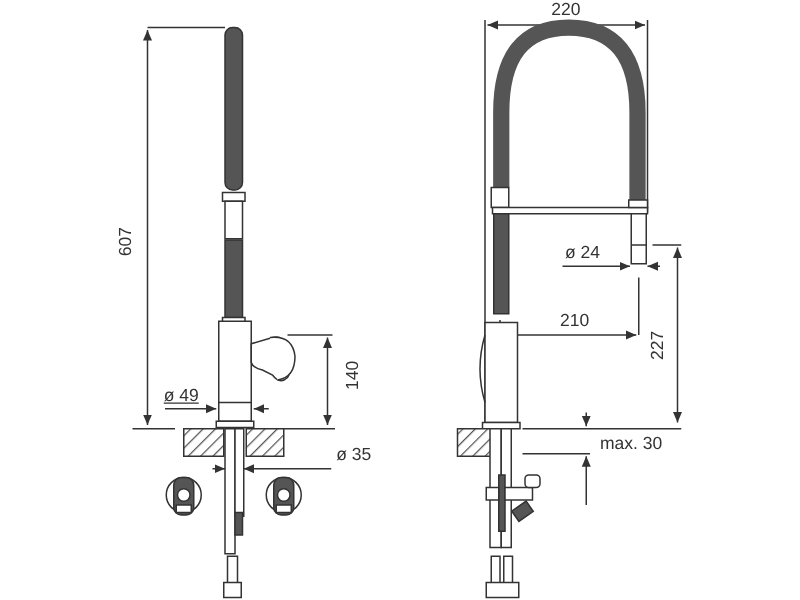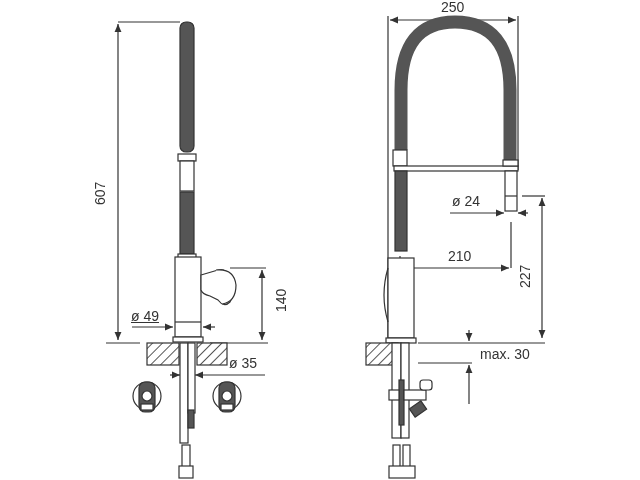--- a/index.html
+++ b/index.html
@@ -126,19 +126,19 @@
 
     <rect x="393" y="445" width="7" height="22" fill="#fff"></rect>
     <rect x="403" y="445" width="7" height="22" fill="#fff"></rect>
     <rect x="389" y="466" width="26" height="12" fill="#fff"></rect>
   </g>
 </svg>
 
 <div class="lbl rot" style="left:93px; top:205px;">607</div>
 <div class="lbl rot" style="left:274px; top:312px;">140</div>
 <div class="lbl" style="left:131px; top:309px;text-decoration:underline;">ø 49</div>
-<div class="lbl" style="left:229px; top:356px;">ø 35</div>
+<div class="lbl" style="left:229px; top:356px;padding-left:40px;">ø 35</div>
 
-<div class="lbl" style="left:441px; top:0px;">250</div>
+<div class="lbl" style="left:441px; top:0px;">220</div>
 <div class="lbl" style="left:452px; top:194px;">ø 24</div>
 <div class="lbl" style="left:448px; top:249px;">210</div>
 <div class="lbl rot" style="left:518px; top:288px;">227</div>
 <div class="lbl" style="left:480px; top:347px;">max. 30</div>
 
 </body></html>

